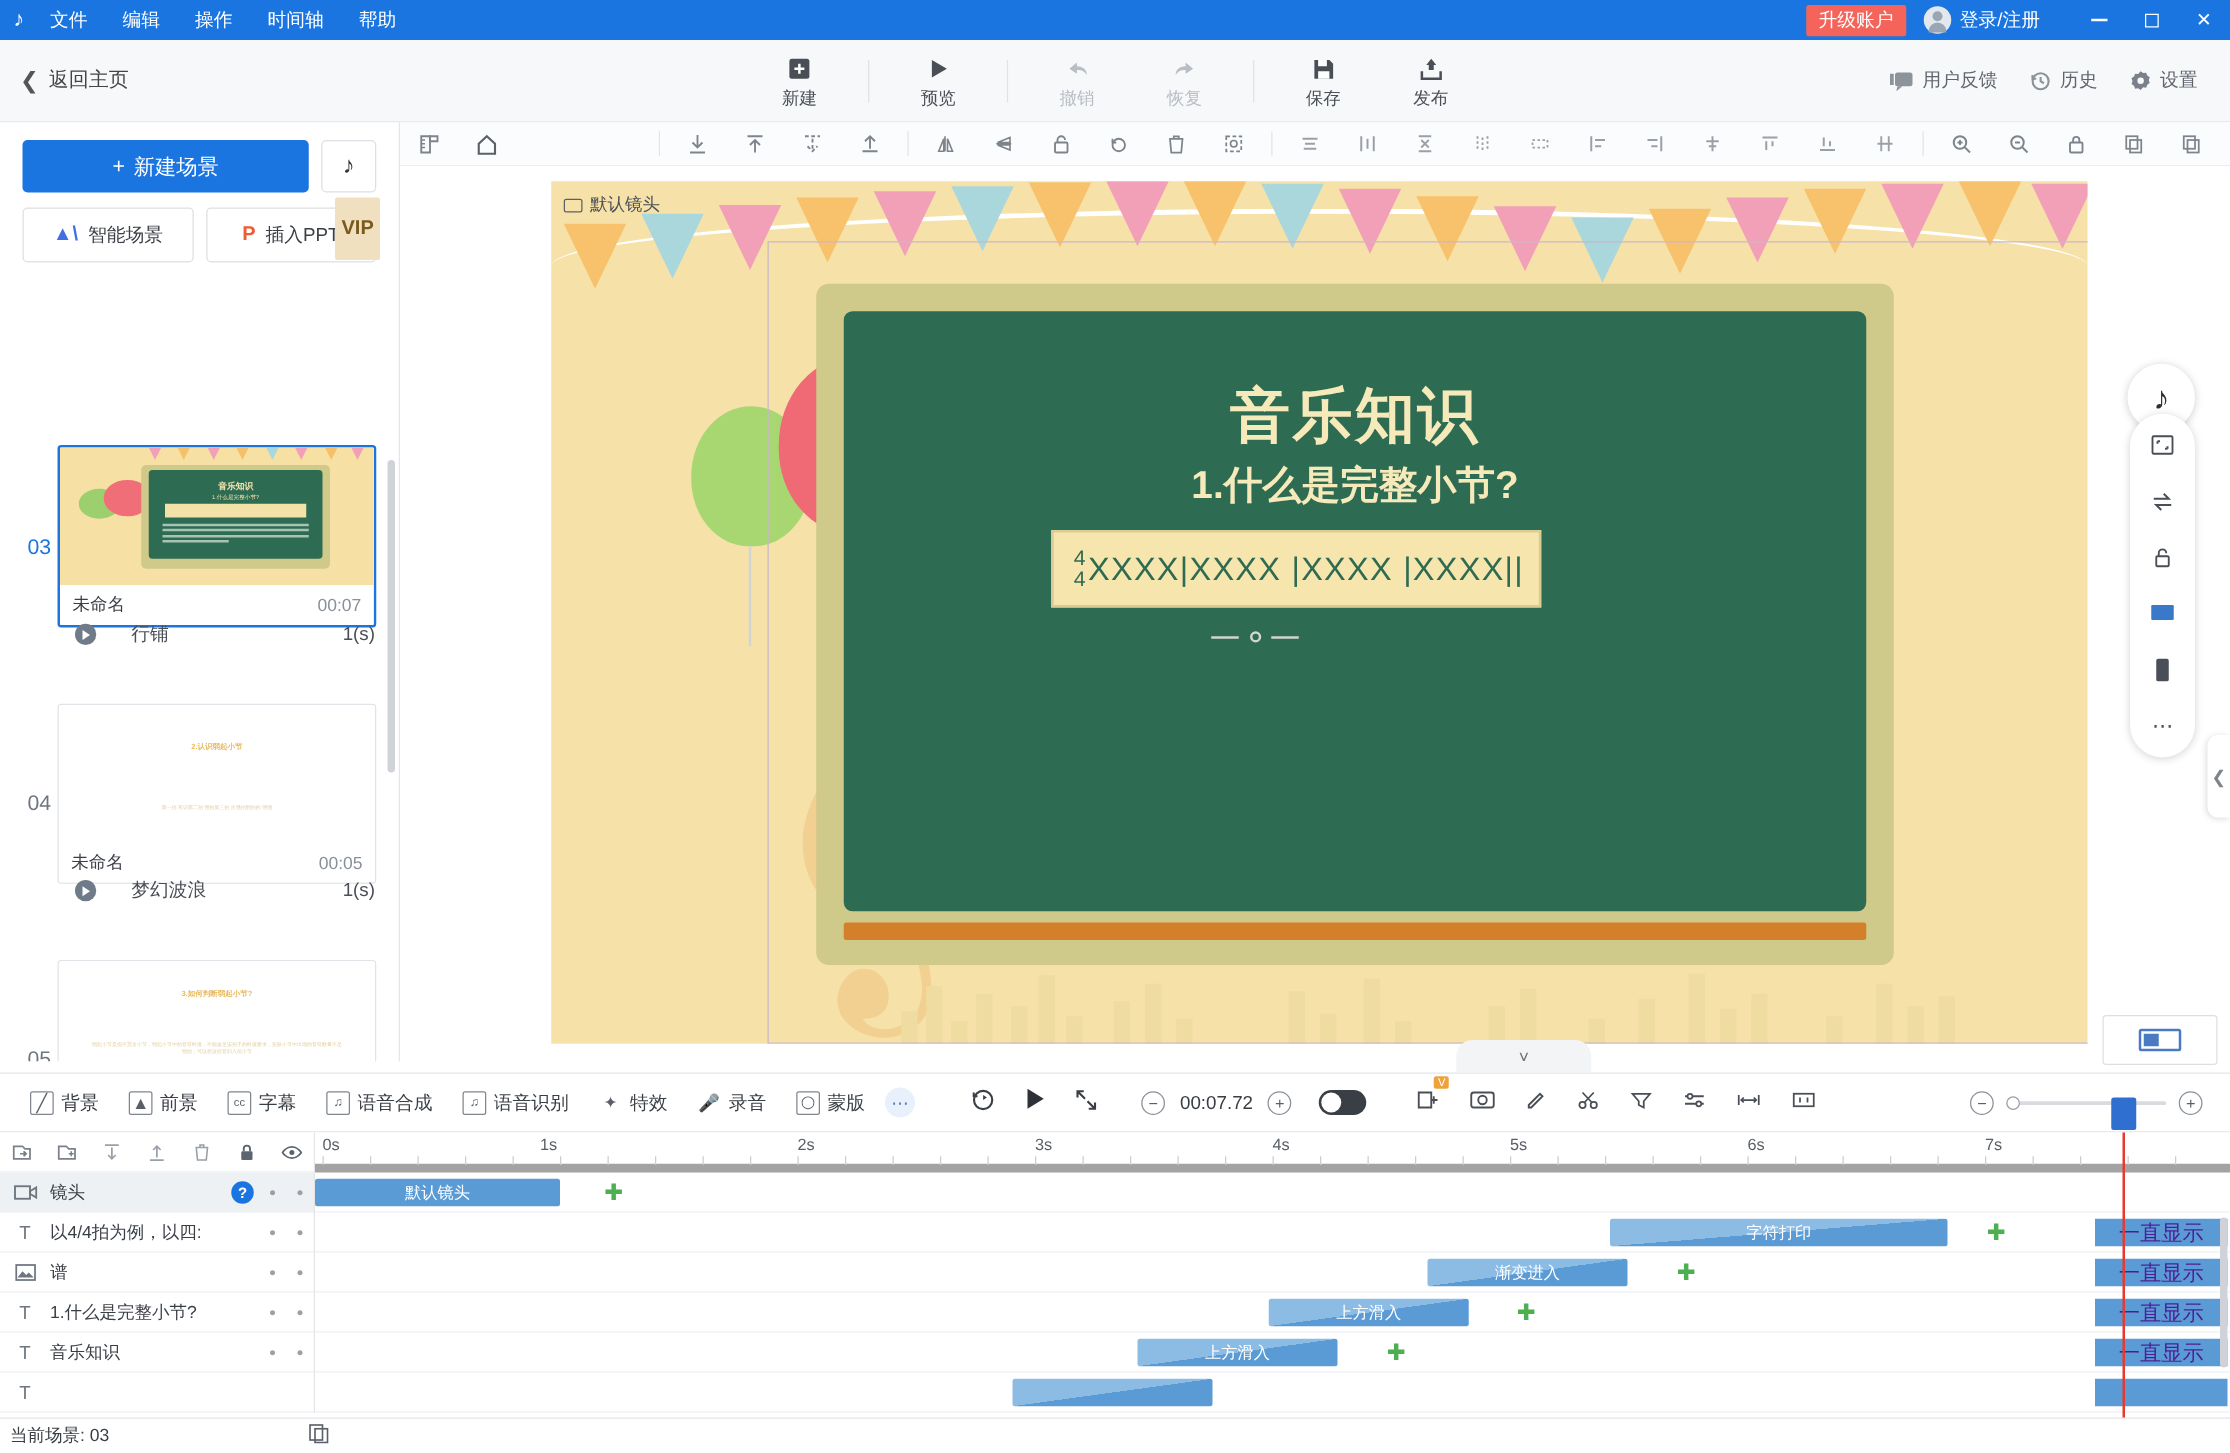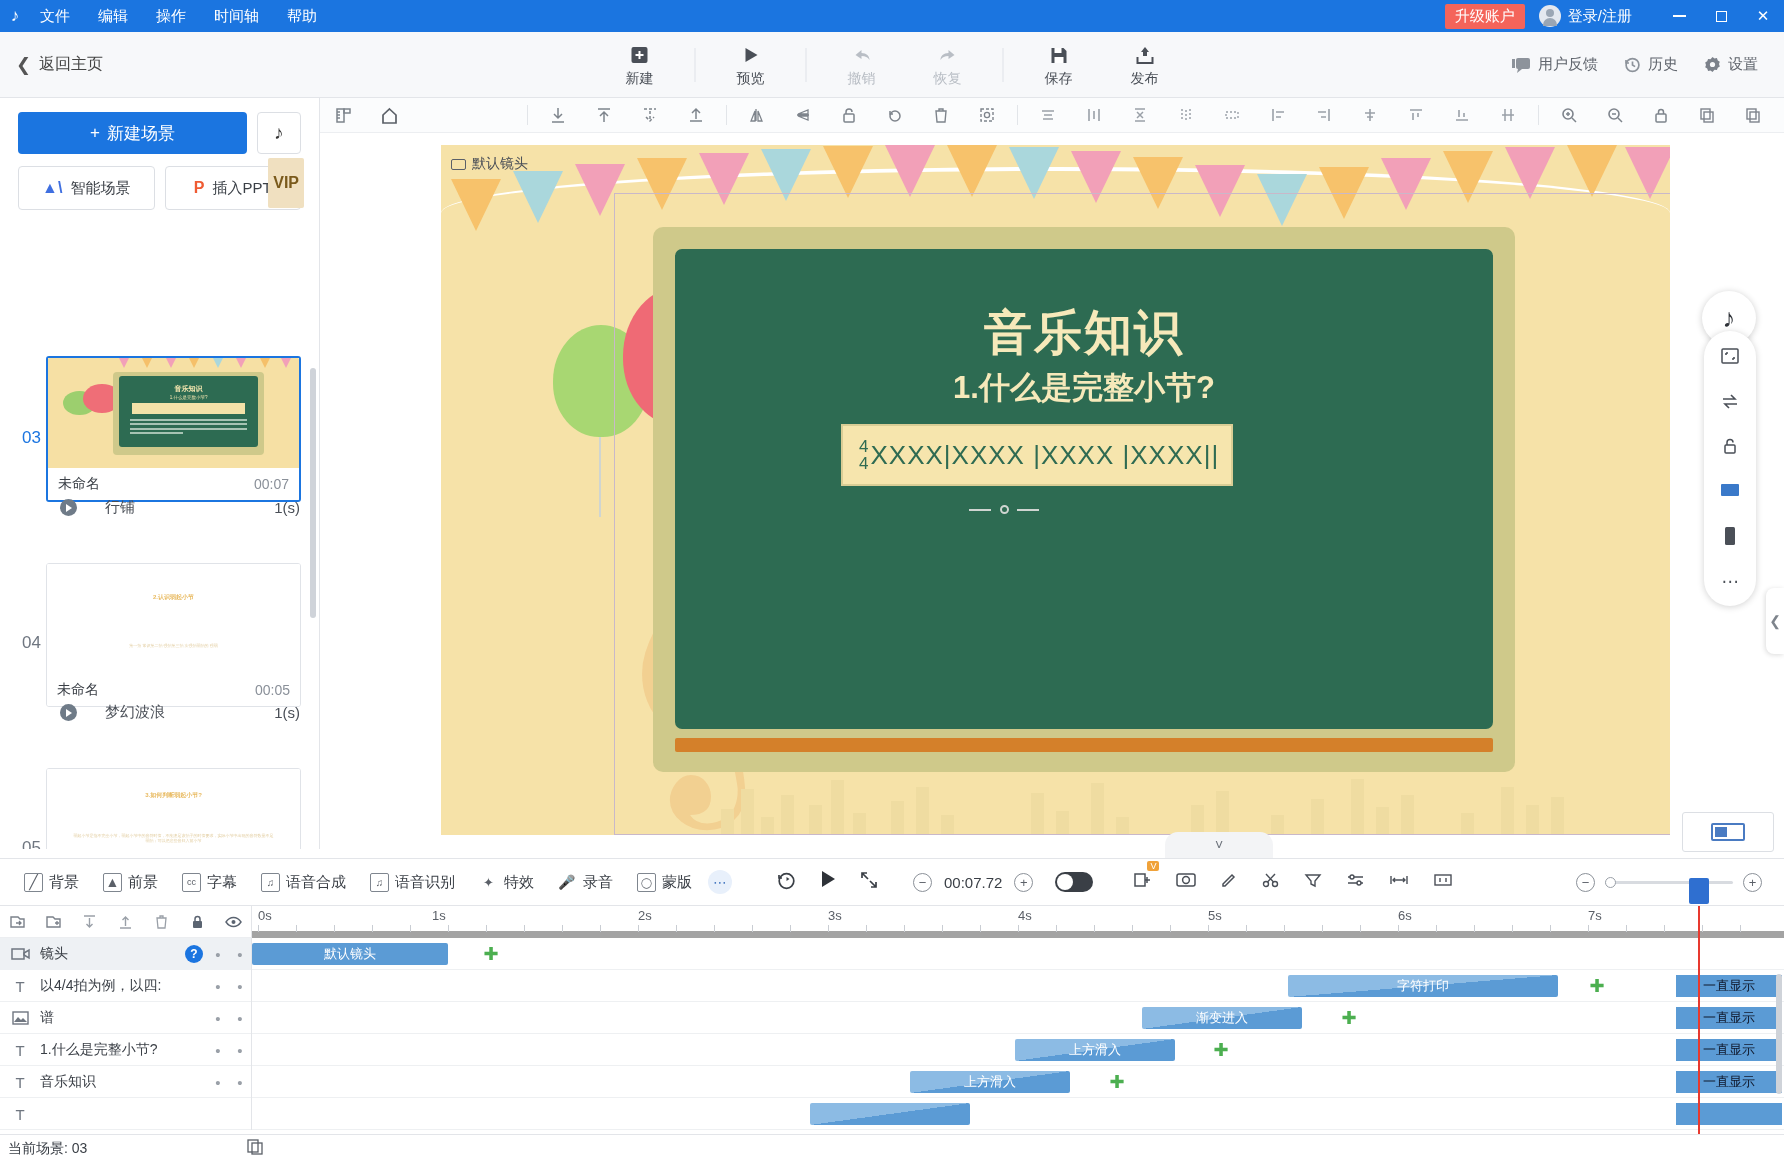--- a/index.html
+++ b/index.html
@@ -232,21 +232,21 @@
   .tl-name { flex:1; white-space:nowrap; overflow:hidden; }
   .qmark { width:18px; height:18px; border-radius:50%; background:#1b75e0; color:#fff;
     font-size:12px; display:flex; align-items:center; justify-content:center; font-weight:bold; margin-right:4px;}
   .dotc { width:22px; text-align:center; color:#9aa0a8; font-size:15px; }
   .clip { position:absolute; height:22px; top:5px; background:#5b9bd5; color:#fff; font-size:13px;
     display:flex; align-items:center; justify-content:center; border-radius:2px; }
   .clip.tri { background:linear-gradient(to bottom right,#8cbbe4 0%,#8cbbe4 50%,#5b9bd5 50%,#5b9bd5 100%); }
   .plusbtn { position:absolute; top:7px; width:18px; height:18px; color:#4caf50; font-size:18px;
     display:flex; align-items:center; justify-content:center; }
   .rightclip { position:absolute; right:2px; height:22px; top:5px; width:106px; background:#5b9bd5;
-    color:#0f172a; font-size:13px; display:flex; align-items:center; justify-content:center; }
+    color:#4c1d95; font-size:17px; display:flex; align-items:center; justify-content:center; }
   .playhead { position:absolute; left:1698px; top:0; width:2px; height:228px; background:#e8392f; z-index:9; }
   .playhead .grip { position:absolute; left:-9px; top:-28px; width:20px; height:26px; background:#2f6fd0;
     border-radius:2px; }
   .statusbar { position:absolute; left:0; bottom:0; width:1784px; height:28px;
     border-top:1px solid #e3e5e9; display:flex; align-items:center; font-size:14px; color:#3a3f46; }
   .statusbar .sb-l { margin-left:8px; }
   .vscroll { position:absolute; right:2px; top:36px; width:6px; height:120px; background:#cfd3d9; border-radius:3px; }
   .lscroll { position:absolute; right:4px; top:140px; width:6px; height:250px; background:#cfd3d9; border-radius:3px; }
 </style>
 </head>

